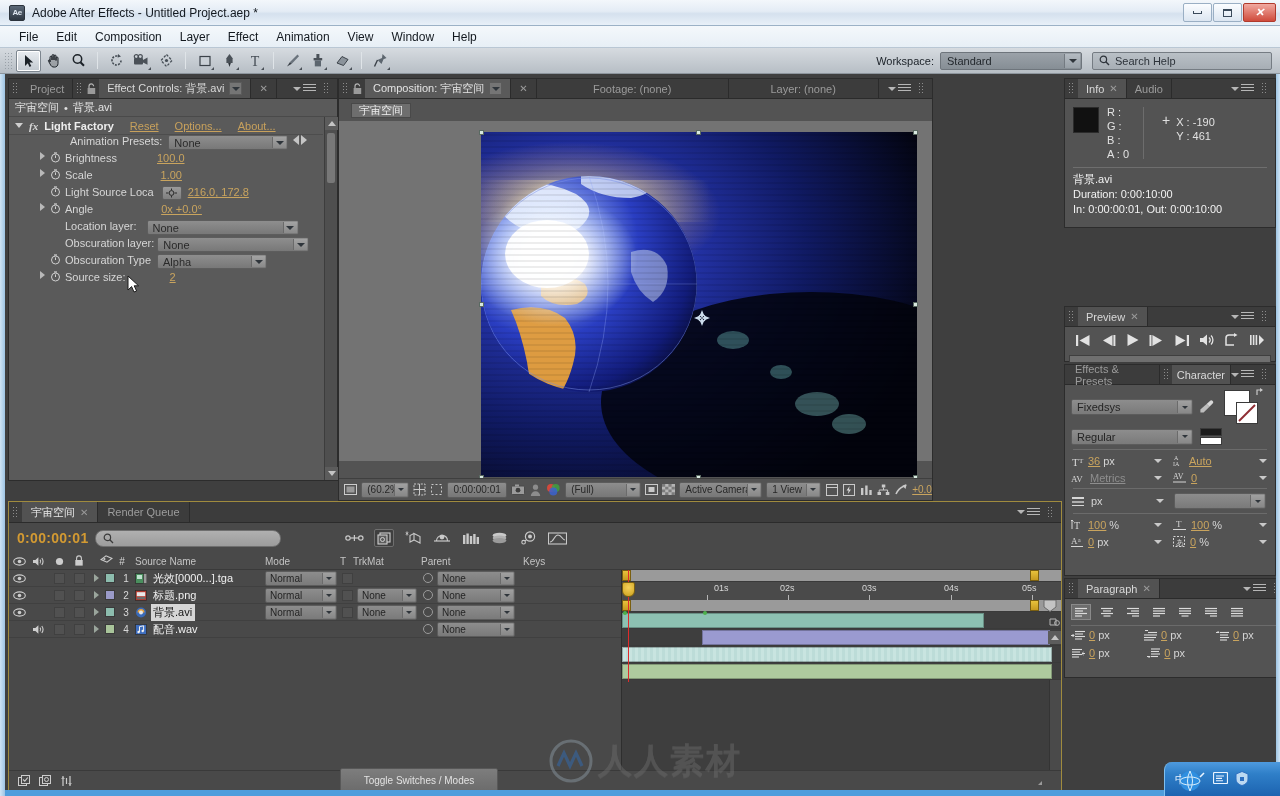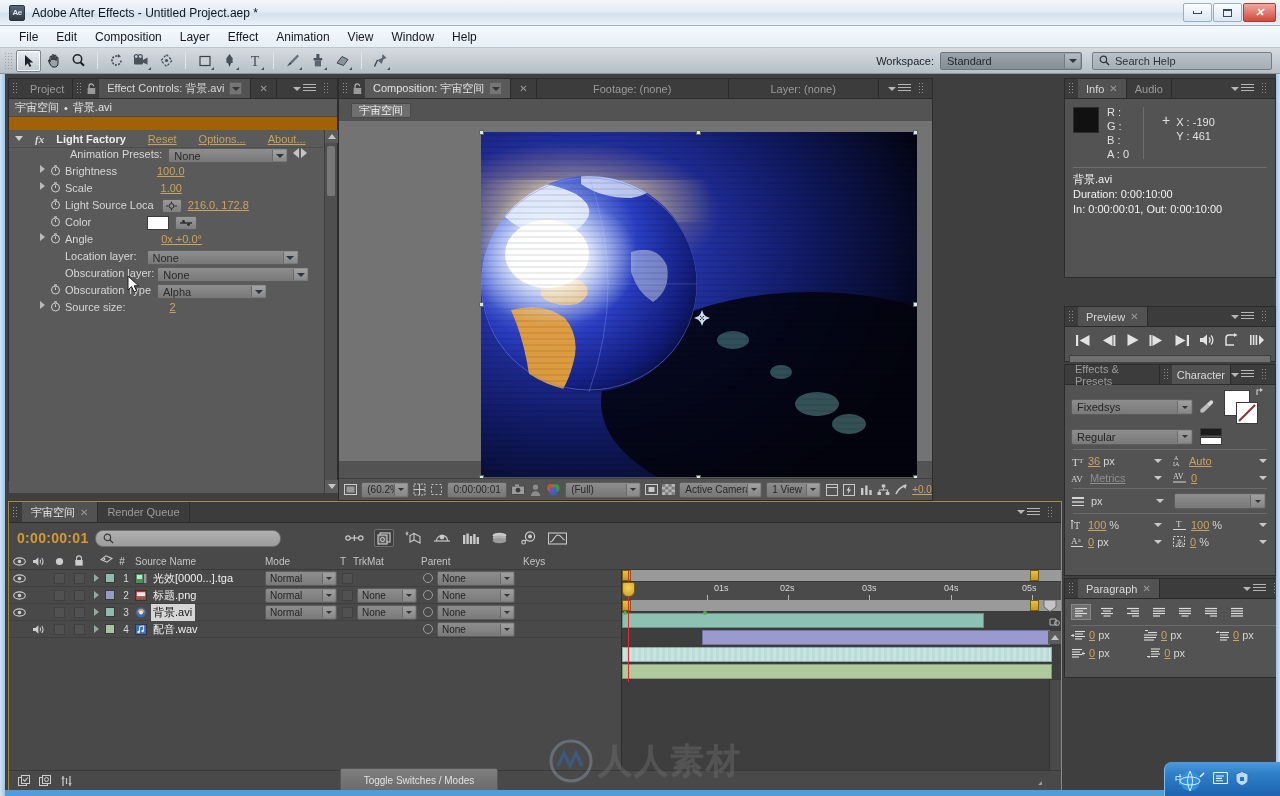--- a/index.html
+++ b/index.html
@@ -111,22 +111,22 @@
 
   
   #effectControls { left:8px; top:4px; width:330px; height:403px; background:#a16207;}
   .ec-breadcrumb { height:18px; background:#5a5a5a; color:#e2e2e2; font-size:11px;
      display:flex;align-items:center; padding-left:6px; border-bottom:1px solid #4a4a4a;}
   .ec-body { position:relative; height:calc(100% - 38px); background:#5a5a5a; }
   .ec-scroll { position:absolute; right:0; top:0; bottom:0; width:13px; background:#4f4f4f; border-left:1px solid #3d3d3d;}
   .ec-scrollbtn { width:13px;height:13px; display:flex;align-items:center;justify-content:center;background:#5c5c5c;}
   .ec-thumb { position:absolute; left:2px; right:2px; top:16px; height:50px; background:#787878; border-radius:2px;}
   .ec-rows { padding-right:14px; }
-  .fx-head { display:flex; align-items:center; height:18px; padding-left:6px; gap:12px;
-     border-bottom:1px solid #4d4d4d;margin-top:13px;}
+  .fx-head { display:flex; align-items:center; height:18px; padding-left:6px; gap:6px;
+     border-bottom:1px solid #4d4d4d;}
   .tw { width:0;height:0;border-left:4px solid transparent;border-right:4px solid transparent;border-top:5px solid #cfcfcf;}
   .tw.right { border-top:4px solid transparent;border-bottom:4px solid transparent;border-left:5px solid #b9b9b9; border-right:none;}
   .fx-ital { font-style:italic; font-weight:bold; color:#d8d8d8; font-size:11px; font-family:"Liberation Serif",serif;}
   .fx-name { font-weight:bold; color:#ededed; font-size:11px;}
   .fx-link { color:#c8a15c; font-size:11px; text-decoration:underline; margin-left:10px;}
   .ec-row { display:flex; align-items:flex-start; height:17px; padding-left:13px; font-size:11px; color:#d6d6d6;}
   .ec-row .lbl { white-space:nowrap; }
   .stopwatch { width:11px;height:11px; margin-right:4px; flex:0 0 auto;}
   .val { color:#c9a45e; text-decoration:underline; font-size:11px;}
   .dd {
@@ -160,21 +160,21 @@
       position:absolute; left:0; right:0; bottom:0; height:22px; background:#535353;
       border-top:1px solid #3f3f3f; display:flex; align-items:center; gap:4px; padding-left:5px;
   }
   .cb-sel { height:16px; background:linear-gradient(180deg,#8d8d8d,#777); border:1px solid #5c5c5c;
       border-radius:2px; display:flex;align-items:center; color:#272727;font-size:10px; padding-left:5px; position:relative;}
   .cb-sel .ab{position:absolute;right:1px;top:1px;bottom:1px;width:13px;background:linear-gradient(180deg,#a0a0a0,#888);
       border-left:1px solid #6b6b6b;display:flex;align-items:center;justify-content:center;}
   .cb-flat { display:flex;align-items:center;justify-content:center; width:18px;height:16px;}
 
   
-  #infoPanel { left:1064px; top:4px; width:212px; height:200px; background:#535353;}
+  #infoPanel { left:1064px; top:4px; width:212px; height:150px; background:#535353;}
   .info-body { padding:6px 8px; color:#e2e2e2; font-size:11px; }
   .info-top { display:flex; gap:8px; }
   .colorbox { width:26px;height:26px;background:#111; border:1px solid #2b2b2b; margin-top:2px;}
   .rgba { line-height:14px; }
   .vsep { width:1px; background:#6d6d6d; margin:2px 10px 2px 6px;}
   .xy { line-height:14px; }
   .info-hr { height:1px; background:#6e6e6e; margin:6px 0 4px;}
   .info-file { color:#f2f2f2; font-size:11px; line-height:15px;}
 
   #previewPanel { left:1064px; top:232px; width:212px; height:56px; background:#535353;}
@@ -519,37 +519,20 @@
                   <circle cx="6.5" cy="5" r="2.4" fill="none" stroke="#2a2a2a" stroke-width="1"></circle>
                   <line x1="6.5" y1="0.5" x2="6.5" y2="2.2" stroke="#2a2a2a" stroke-width="1"></line>
                   <line x1="6.5" y1="7.8" x2="6.5" y2="9.5" stroke="#2a2a2a" stroke-width="1"></line>
                   <line x1="1" y1="5" x2="3.4" y2="5" stroke="#2a2a2a" stroke-width="1"></line>
                   <line x1="9.6" y1="5" x2="12" y2="5" stroke="#2a2a2a" stroke-width="1"></line>
                 </svg>
             </span>
             <span class="val">216.0, 172.8</span>
           </div>
 
-          <div class="ec-row">
-            <span style="width:28px;"></span>
-            <svg class="stopwatch" viewBox="0 0 11 11">
-                <circle cx="5.5" cy="6" r="4" fill="none" stroke="#d0d0d0" stroke-width="1"></circle>
-                <line x1="5.5" y1="6" x2="5.5" y2="3.4" stroke="#d0d0d0" stroke-width="1"></line>
-                <line x1="4" y1="1" x2="7" y2="1" stroke="#d0d0d0" stroke-width="1.2"></line>
-              </svg>
-            <span class="lbl">Color</span>
-            <span class="swatch-white" style="margin-left:56px;"></span>
-            <span class="eyedrop-btn">
-              <svg width="15" height="8" viewBox="0 0 15 8">
-                  <line x1="1" y1="4" x2="13" y2="4" stroke="#2a2a2a" stroke-width="1.4"></line>
-                  <circle cx="4.5" cy="2.4" r="1.4" fill="#2a2a2a"></circle>
-                  <circle cx="9.5" cy="5.6" r="1.4" fill="#2a2a2a"></circle>
-                </svg>
-            </span>
-          </div>
 
           <div class="ec-row">
             <span style="width:28px;display:flex;justify-content:flex-end;padding-right:5px;">
               <i class="tw right"></i>
             </span>
             <svg class="stopwatch" viewBox="0 0 11 11">
                 <circle cx="5.5" cy="6" r="4" fill="none" stroke="#d0d0d0" stroke-width="1"></circle>
                 <line x1="5.5" y1="6" x2="5.5" y2="3.4" stroke="#d0d0d0" stroke-width="1"></line>
                 <line x1="4" y1="1" x2="7" y2="1" stroke="#d0d0d0" stroke-width="1.2"></line>
               </svg>

